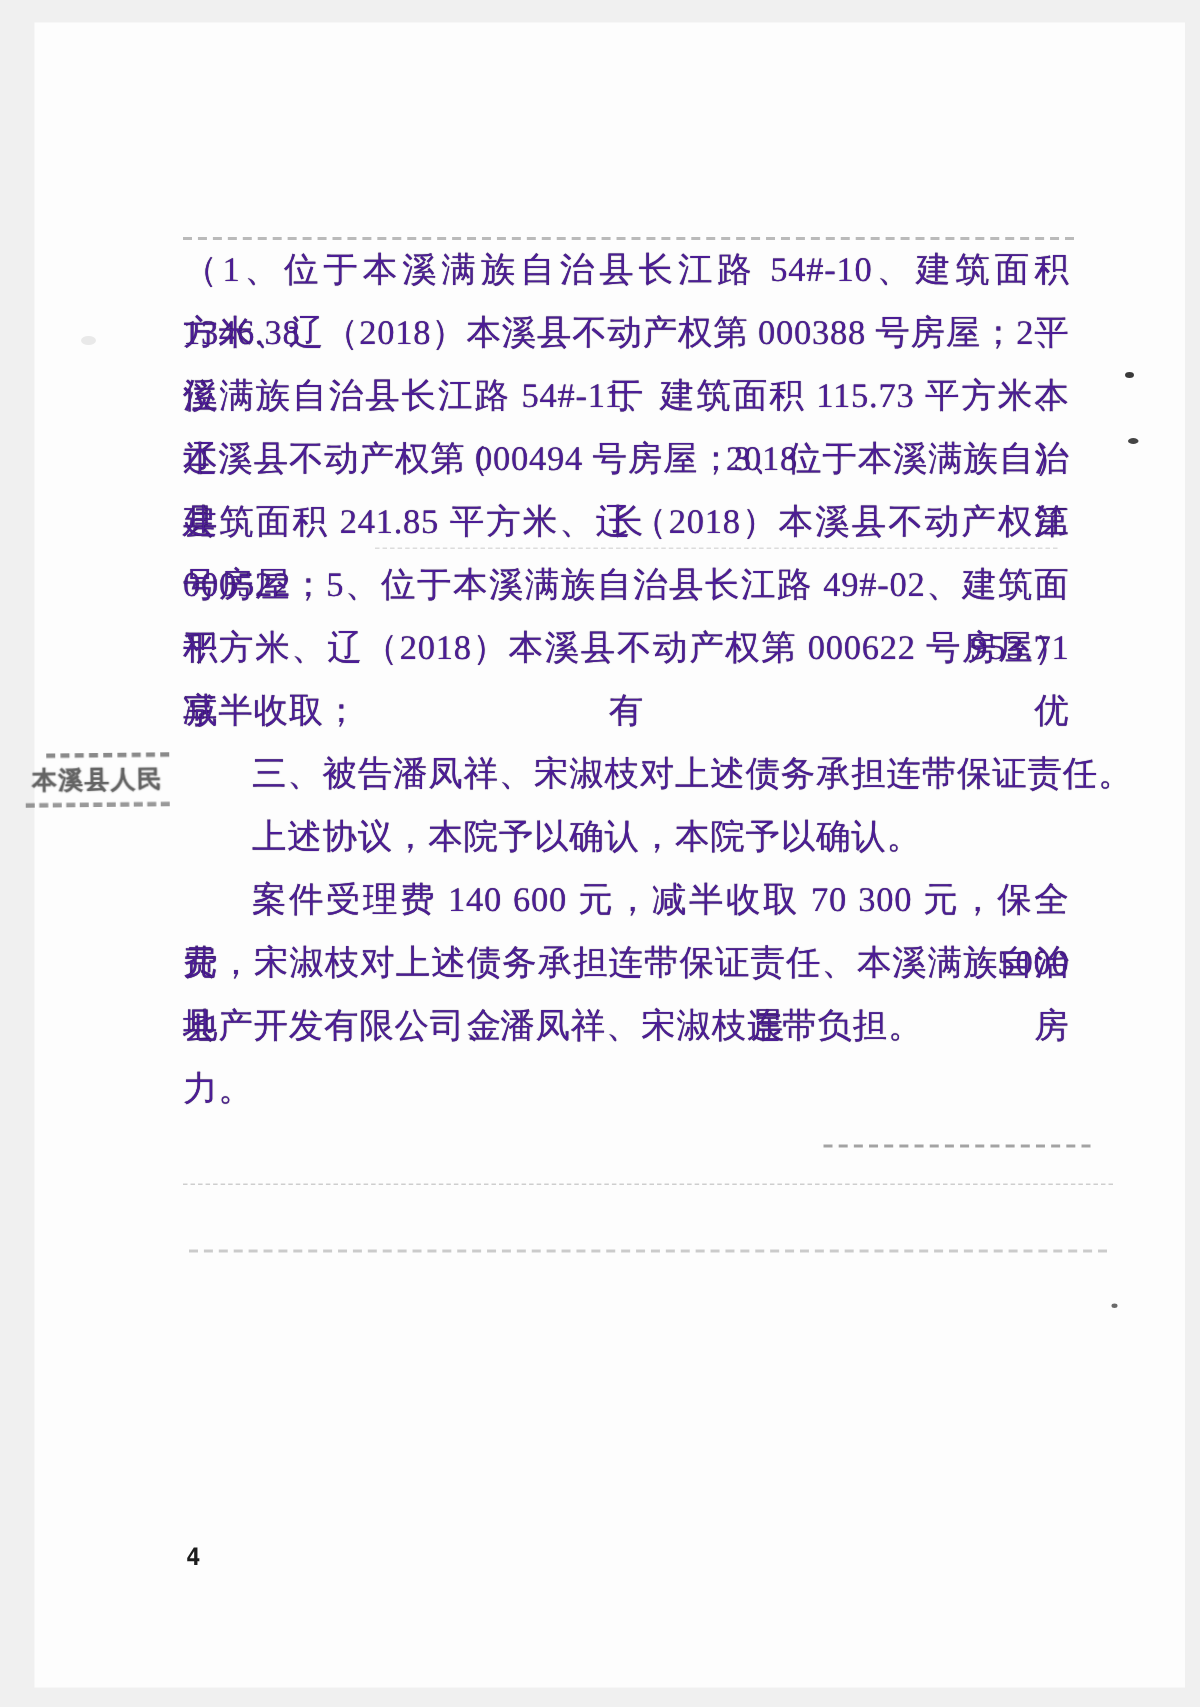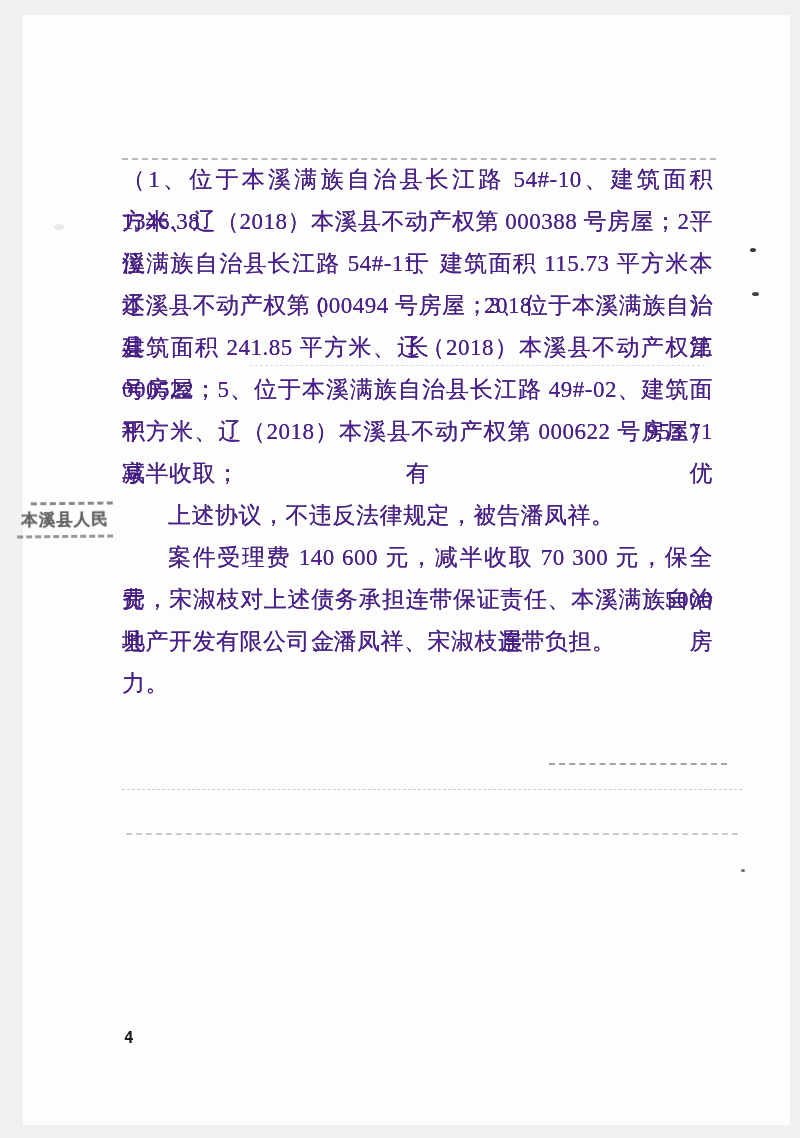--- a/index.html
+++ b/index.html
@@ -94,21 +94,22 @@
 
   <div class="textblock">
     <div class="line fill">（1、位于本溪满族自治县长江路 54#-10、建筑面积 1346.38 平</div>
     <div class="line fill">方米、辽（2018）本溪县不动产权第 000388 号房屋；2、位于本</div>
     <div class="line fill">溪满族自治县长江路 54#-11、建筑面积 115.73 平方米、辽（2018）</div>
     <div class="line fill">本溪县不动产权第 000494 号房屋；3、位于本溪满族自治县长江</div>
     <div class="line fill">建筑面积 241.85 平方米、辽（2018）本溪县不动产权第 000522</div>
     <div class="line fill">号房屋；5、位于本溪满族自治县长江路 49#-02、建筑面积 953.71</div>
     <div class="line fill">平方米、辽（2018）本溪县不动产权第 000622 号房屋）享有优</div>
     <div class="line">减半收取；</div>
-    <div class="line indent">上述协议，不违反法律规定，被告潘凤祥。</div>
+    <div class="line indent">三、被告潘凤祥、宋淑枝对上述债务承担连带保证责任。</div>
+    <div class="line indent">上述协议，本院予以确认，本院予以确认。</div>
     <div class="line indent fill">案件受理费 140 600 元，减半收取 70 300 元，保全费 5000</div>
     <div class="line fill">元，宋淑枝对上述债务承担连带保证责任、本溪满族自治县金晨房</div>
     <div class="line">地产开发有限公司、潘凤祥、宋淑枝连带负担。</div>
     <div class="line">力。</div>
   </div>
 
   <div class="page-number">4</div>
 
 </div>
 

